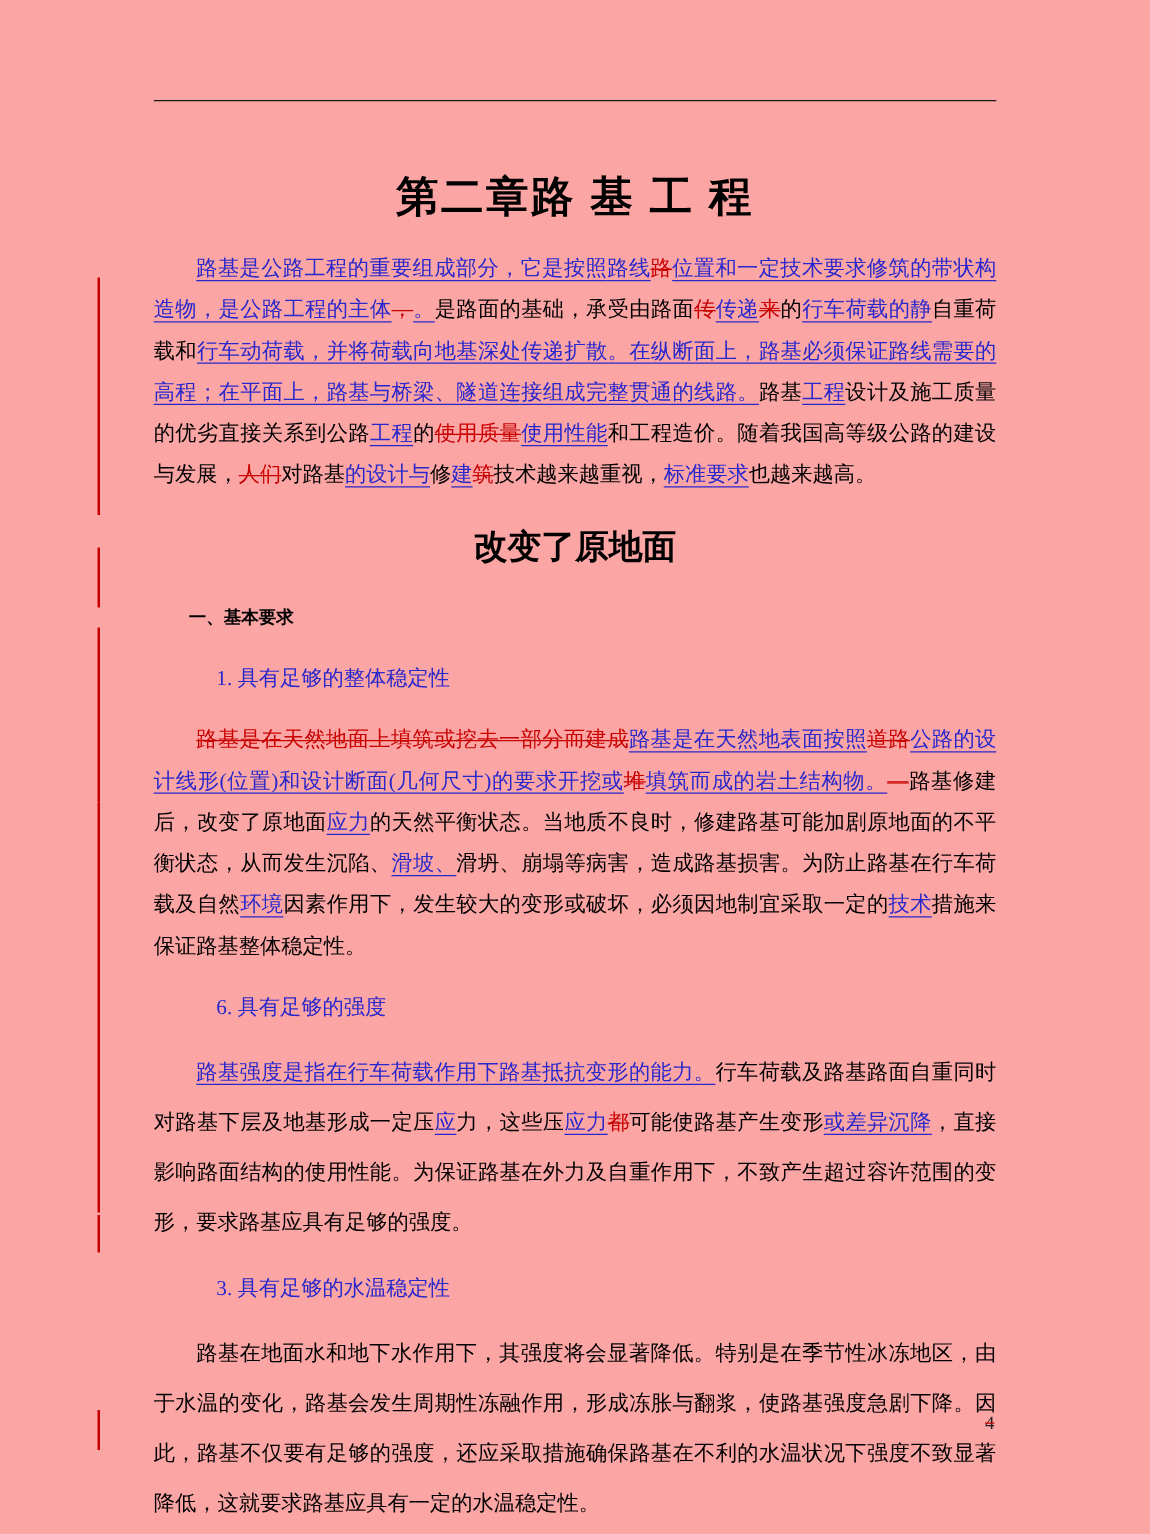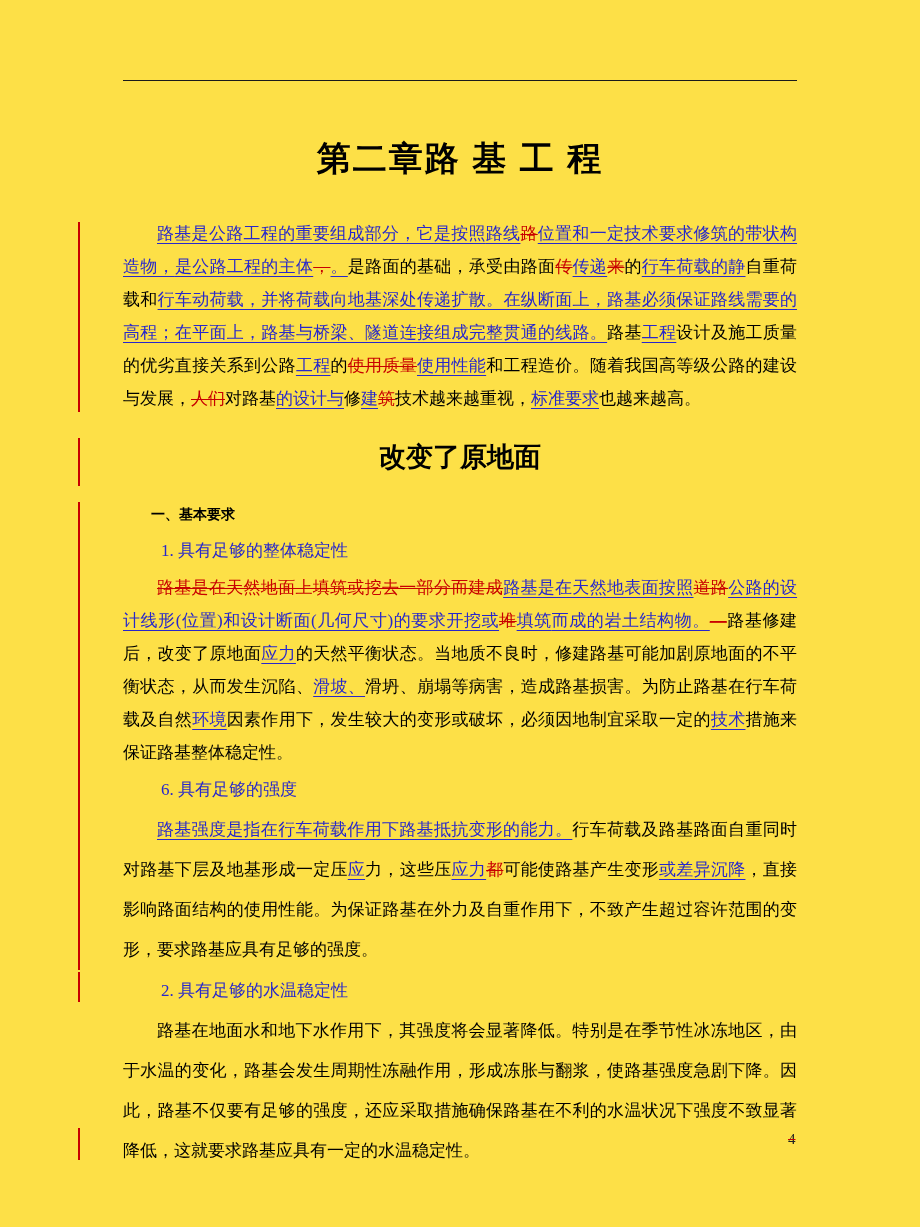--- a/index.html
+++ b/index.html
@@ -6,21 +6,21 @@
     --ins:#2727CC;
     --del:#C80000;
     --bar:#C80000;
     --txt:#000000;
   }
   html,body{margin:0;padding:0;background:#ffffff;}
   .page{
     position:relative;
     width:920px;
     height:1227px;
-    background:#fde047;
+    background:#fca5a5;
     overflow:hidden;
     font-family:"Liberation Serif","DejaVu Serif",serif;
     color:var(--txt);
   }
   .header-rule{
     position:absolute;
     top:80px;left:123px;width:674px;height:1px;
     background:#1a1a1a;
   }
   .change-bar{
@@ -34,21 +34,21 @@
   }
   .content h1{
     margin:134px 0 0 0;
     font-family:"Liberation Sans","DejaVu Sans",sans-serif;
     font-size:34px;
     line-height:48px;
     font-weight:bold;
     text-align:center;
     letter-spacing:2px;
   }
-  .content h1 + p{margin-top:36px;font-family:Liberation Mono, monospace;}
+  .content h1 + p{margin-top:16px;}
   .content h2{
     margin:20px 0 0 0;
     font-family:"Liberation Sans","DejaVu Sans",sans-serif;
     font-size:27px;
     line-height:42px;
     font-weight:bold;
     text-align:center;
   }
   .content h3{
     margin:22px 0 4px 0;
@@ -59,21 +59,21 @@
   }
   .content p{
     margin:0;
     font-size:17px;
     line-height:33px;
     text-align:justify;
     text-indent:2em;
   }
   .content p.tight{line-height:40px;}
   .b-item{
-    margin:4px;
+    margin:16px;
     font-size:17px;
     line-height:33px;
     text-indent:2em;
     color:var(--ins);
   }
   .r-norm{color:var(--txt);}
   .r-blue{color:var(--ins);}
   .r-ins{
     color:var(--ins);
     text-decoration:underline;
@@ -112,18 +112,18 @@
 
   <div class="content">
       <h1 class="b-title"><span class="r-norm">第二章路 基 工 程</span></h1>
       <p class="b-para"><span class="r-ins">路基是公路工程的重要组成部分，它是按照</span><span class="r-ins">路线</span><span class="r-del">路</span><span class="r-ins">位置和一定技术要求修筑的带状构造物，</span><span class="r-ins">是公路工程的主体</span><span class="r-del">，</span><span class="r-ins">。</span><span class="r-norm">是路面的基础，承受由路面</span><span class="r-del">传</span><span class="r-ins">传递</span><span class="r-del">来</span><span class="r-norm">的</span><span class="r-ins">行车荷载的静</span><span class="r-norm">自重荷载和</span><span class="r-ins">行车动荷载，并将荷载向地基深处传递扩散。在纵断面上，路基必须保证路线需要的高程；在平面上，路基与桥梁、隧道连接组成完整贯通的线路。</span><span class="r-norm">路基</span><span class="r-ins">工程</span><span class="r-norm">设计及施工质量的优劣直接关系到公路</span><span class="r-ins">工程</span><span class="r-norm">的</span><span class="r-del">使用质量</span><span class="r-ins">使用性能</span><span class="r-norm">和工程造价。随着我国高等级公路的建设与发展，</span><span class="r-del">人们</span><span class="r-norm">对路基</span><span class="r-ins">的设计与</span><span class="r-norm">修</span><span class="r-ins">建</span><span class="r-del">筑</span><span class="r-norm">技术越来越重视，</span><span class="r-ins">标准要求</span><span class="r-norm">也越来越高。</span></p>
       <h2 class="b-section"><span class="r-norm">改变了原地面</span></h2>
       <h3 class="b-subhead"><span class="r-norm">一、基本要求</span></h3>
       <div class="b-item"><span class="r-blue">1. 具有足够的整体稳定性</span></div>
       <p class="b-para"><span class="r-del">路基是在天然地面上填筑或挖去一部分而建成</span><span class="r-ins">路基是在天然地表面按照</span><span class="r-del">道路</span><span class="r-ins">公路</span><span class="r-ins">的设计线形(位置)和设计断面(几何尺寸)的要求开挖或</span><span class="r-del">堆</span><span class="r-ins">填筑</span><span class="r-ins">而成的岩土结构物。</span><span class="r-del">—</span><span class="r-norm">路基修建后，改变了原地面</span><span class="r-ins">应力</span><span class="r-norm">的天然平衡状态。当地质不良时，修建路基可能加剧原地面的不平衡状态，从而发生沉陷、</span><span class="r-ins">滑坡、</span><span class="r-norm">滑坍、崩塌等病害，造成路基损害。为防止路基在行车荷载及自然</span><span class="r-ins">环境</span><span class="r-norm">因素作用下，发生较大的变形或破坏，必须因地制宜采取一定的</span><span class="r-ins">技术</span><span class="r-norm">措施来保证路基整体稳定性。</span></p>
       <div class="b-item"><span class="r-blue">6. 具有足够的强度</span></div>
       <p class="b-para tight"><span class="r-ins">路基强度是指在行车荷载作用下路基抵抗变形的能力。</span><span class="r-norm">行车荷载及路基路面自重同时对路基下层及地基形成一定压</span><span class="r-ins">应</span><span class="r-norm">力，这些压</span><span class="r-ins">应力</span><span class="r-del">都</span><span class="r-norm">可能使路基产生变形</span><span class="r-ins">或差异沉降</span><span class="r-norm">，直接影响路面结构的使用性能。为保证路基在外力及自重作用下，不致产生超过容许范围的变形，要求路基应具有足够的强度。</span></p>
-      <div class="b-item"><span class="r-blue">2. 具有足够的水温稳定性</span></div>
+      <div class="b-item"><span class="r-blue">3. 具有足够的水温稳定性</span></div>
       <p class="b-para tight"><span class="r-norm">路基在地面水和地下水作用下，其强度将会显著降低。特别是在季节性冰冻地区，由于水温的变化，路基会发生周期性冻融作用，形成冻胀与翻浆，使路基强度急剧下降。因此，路基不仅要有足够的强度，还应采取措施确保路基在不利的水温状况下强度不致显著降低，这就要求路基应具有一定的水温稳定性。</span></p>
     </div>
 
   <div class="footer-page-number">4</div>
 </div>
 
 </body></html>

